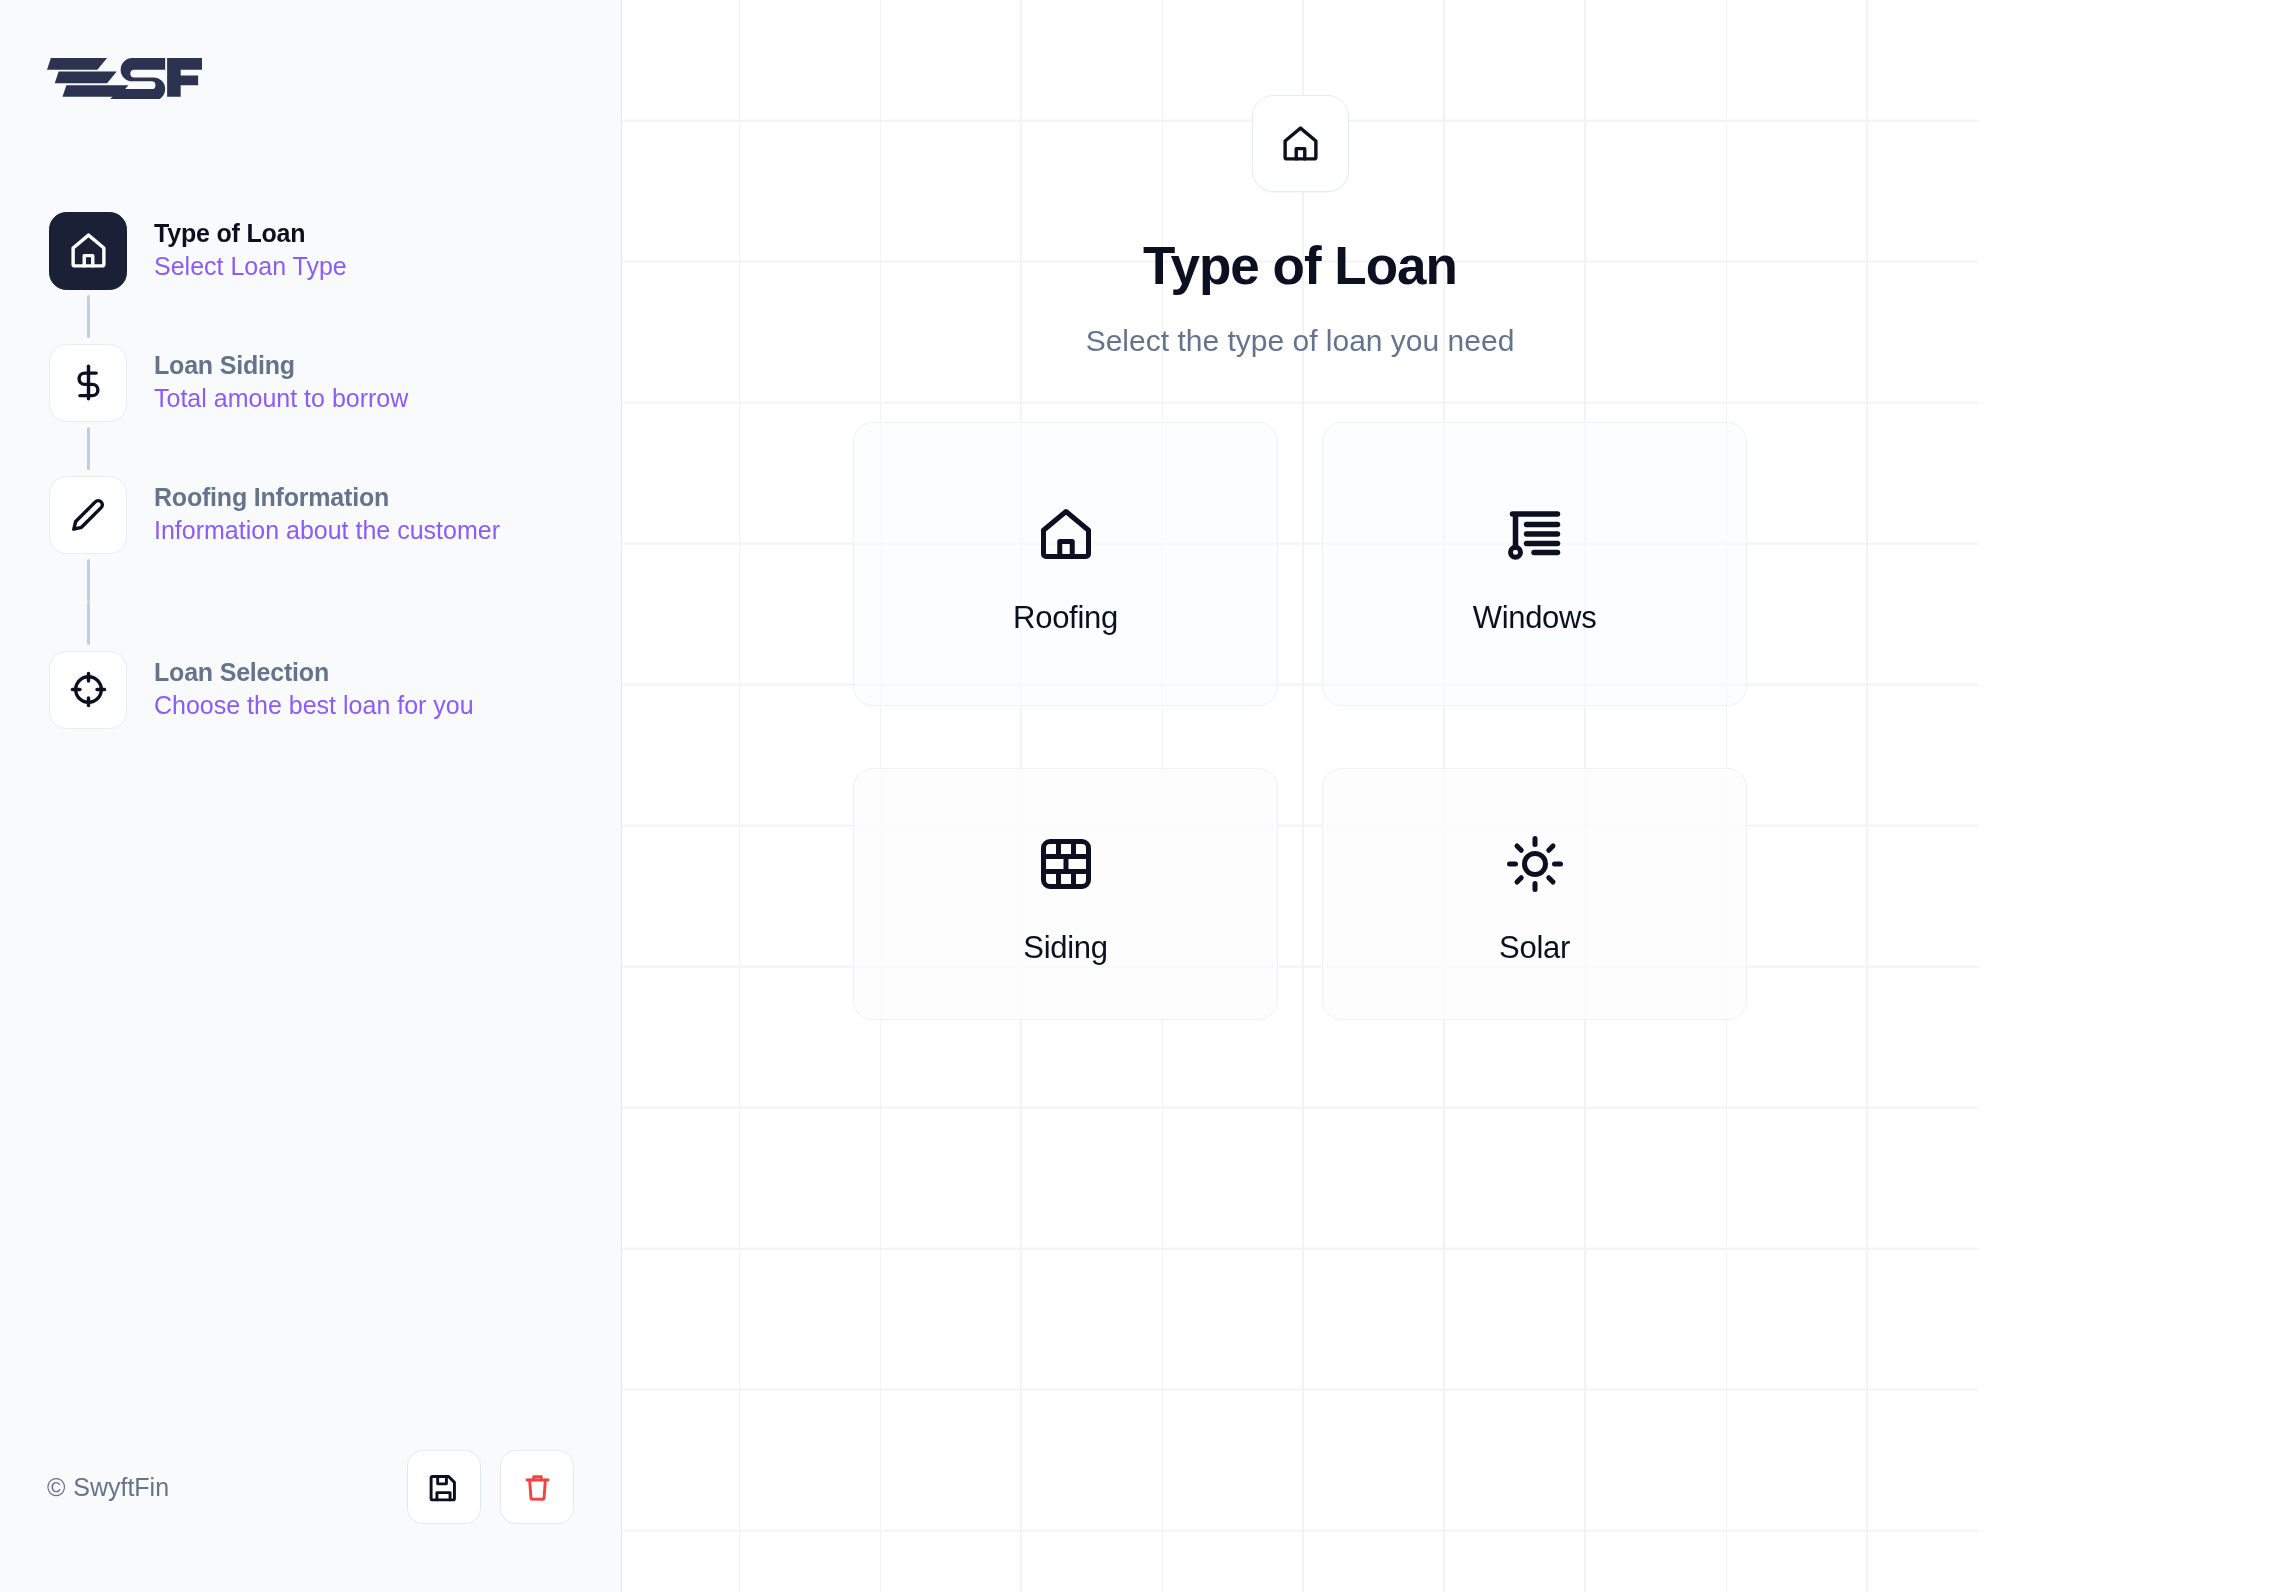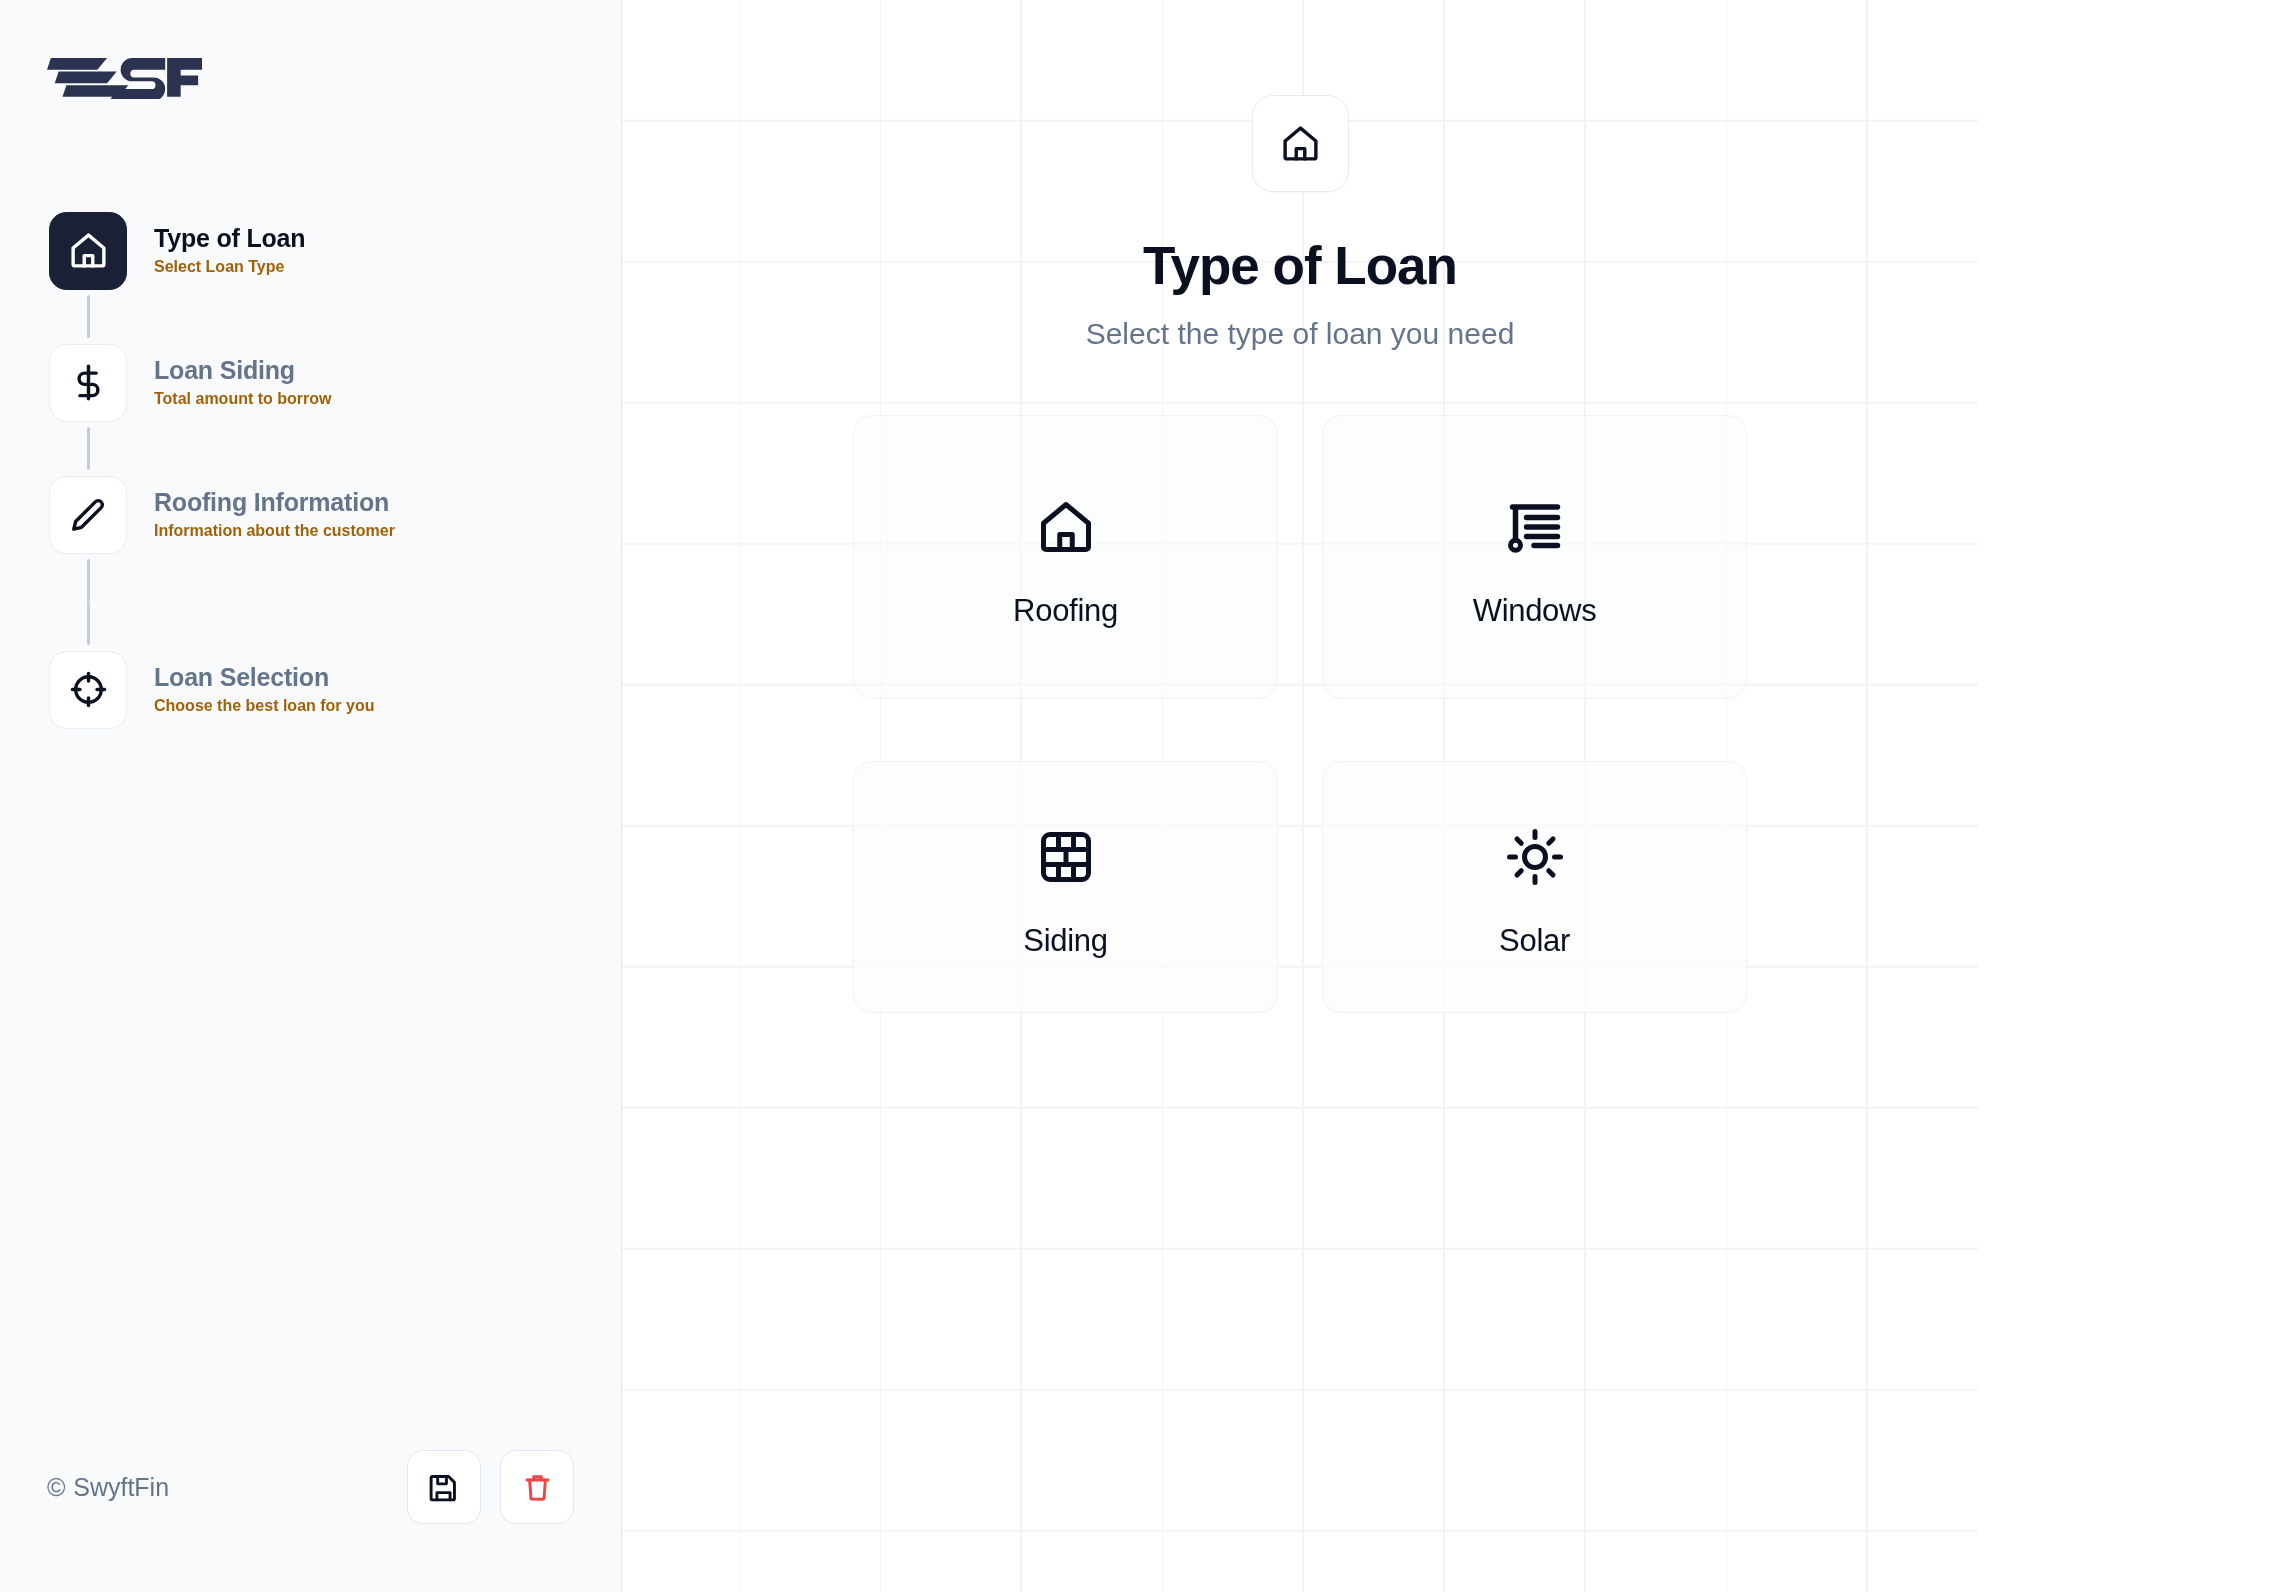--- a/index.html
+++ b/index.html
@@ -72,23 +72,23 @@
   .step-text { display: flex; flex-direction: column; gap: 4.9px; }
   .step-title {
     font-size: 25px;
     font-weight: 700;
     color: #64748b;
     letter-spacing: -0.2px;
     line-height: 1.1;
   }
   .step.active .step-title { color: #0b1020; }
   .step-sub {
-    font-size: 16px;
-    font-weight: 700;
-    color: #a16207;
+    font-size: 25px;
+    font-weight: 400;
+    color: #8b5cf6;
     line-height: 1.15;
   }
 
   .connector {
     width: 2.9px;
     height: 43px;
     background: #c7cdd8;
     margin-left: 38px;
     border-radius: 1.9px;
   }
@@ -166,21 +166,21 @@
 
   .page-title {
     margin-top: 47px;
     font-size: 53px;
     font-weight: 700;
     color: #0b1020;
     letter-spacing: -1px;
     line-height: 1;
   }
   .page-subtitle {
-    margin-top: 27px;
+    margin-top: 34px;
     font-size: 30px;
     font-weight: 400;
     color: #64748b;
     line-height: 1;
   }
 
   .card-grid {
     margin-top: 66px;
     display: grid;
     grid-template-columns: 425px 425px;

